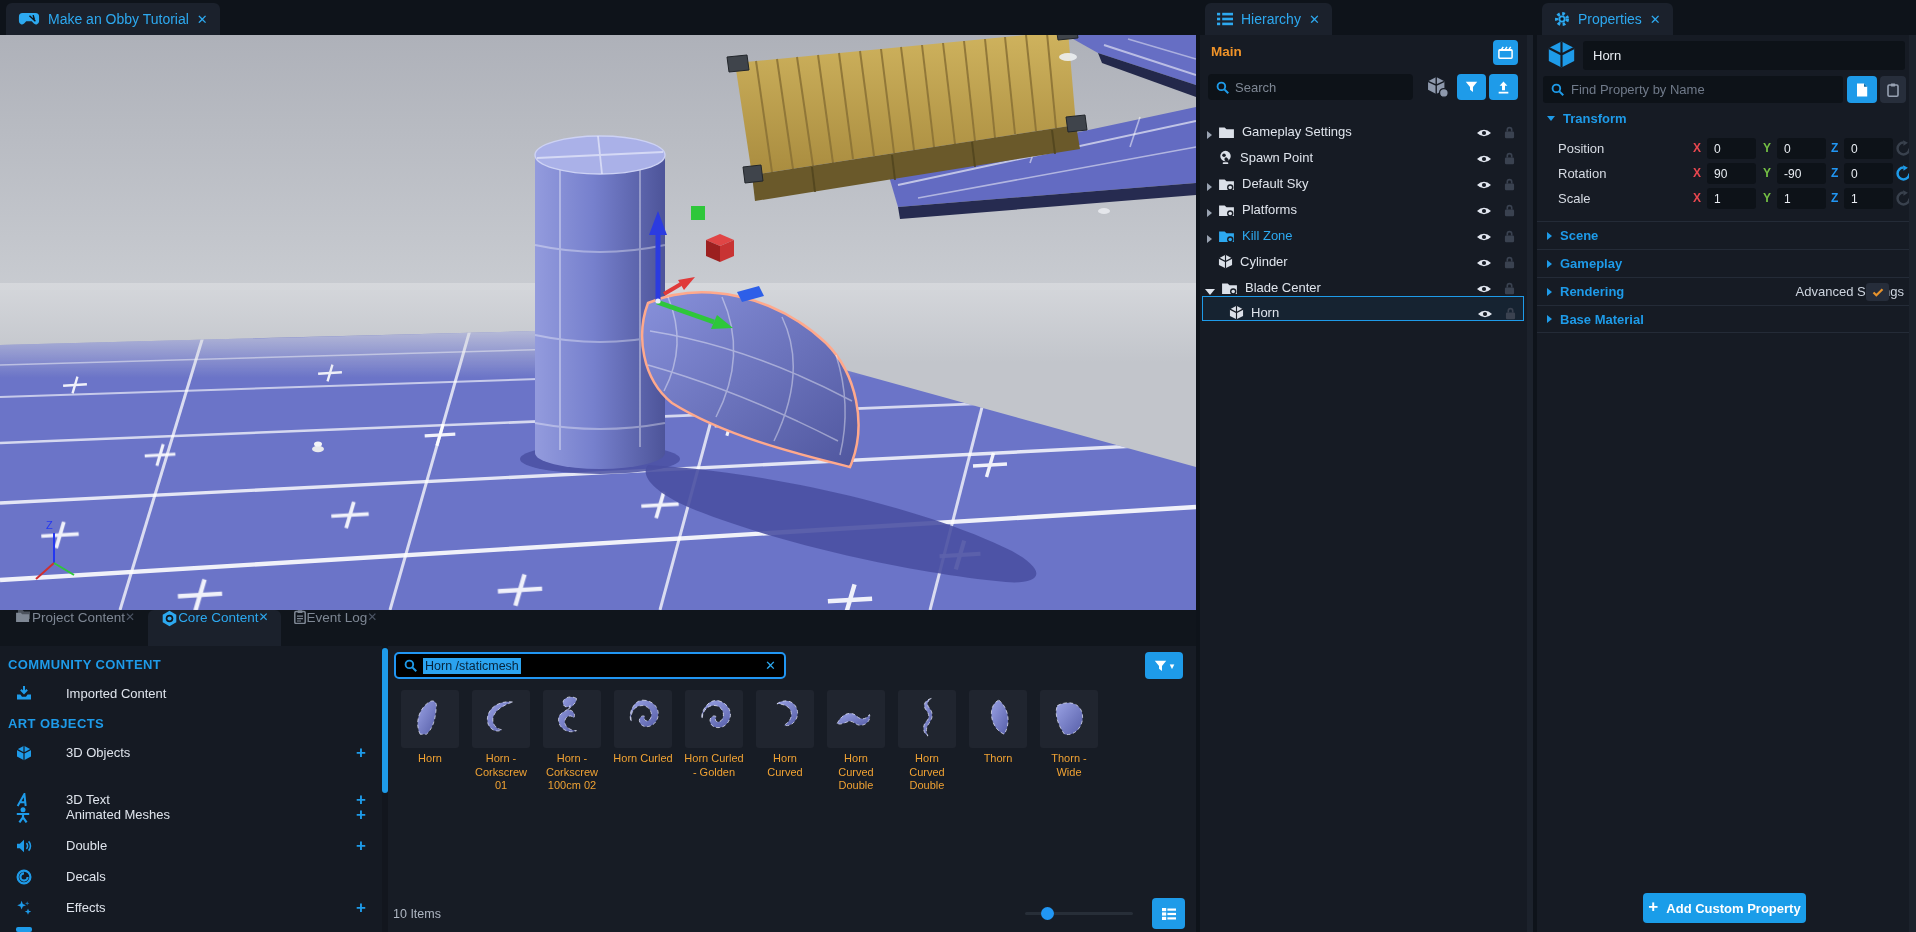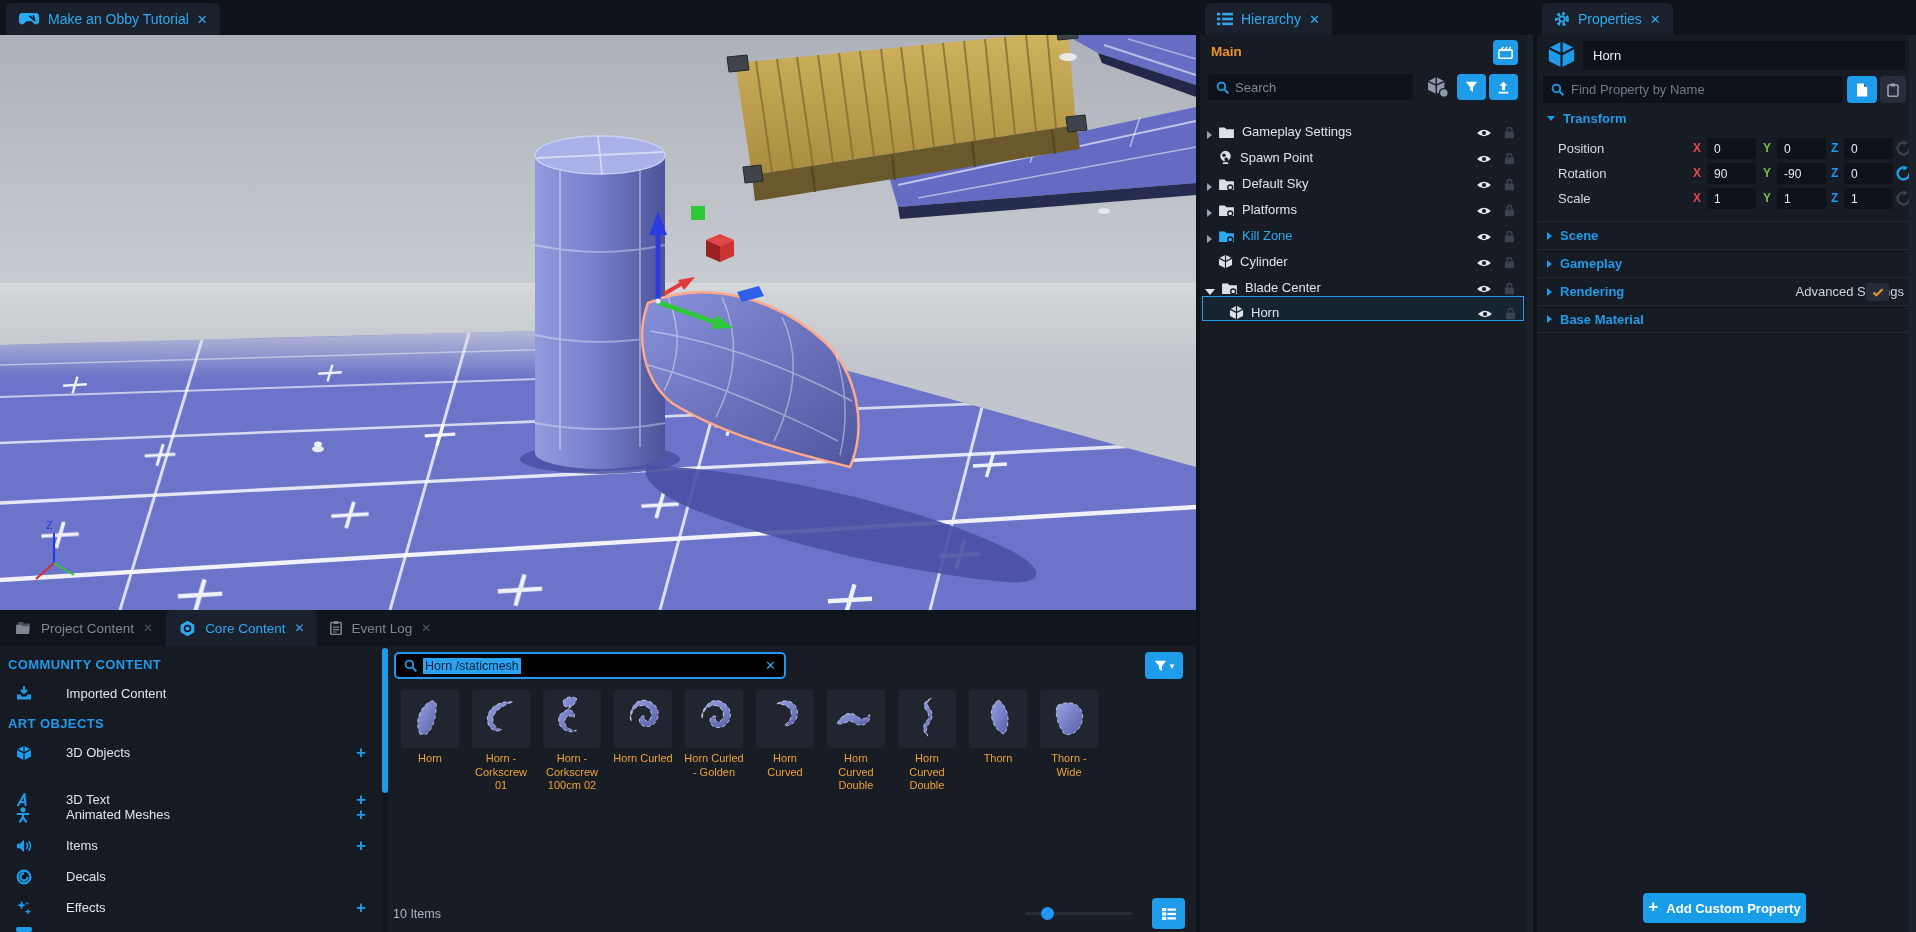--- a/index.html
+++ b/index.html
@@ -39,21 +39,21 @@
   .secthead{position:absolute;left:0;width:100%;height:28px;border-top:1px solid var(--divider);display:flex;align-items:center;color:var(--blue);font-weight:bold;font-size:13px}
   .secthead .arr{width:0;height:0;border-left:5px solid var(--blue);border-top:4px solid transparent;border-bottom:4px solid transparent;margin:0 8px 0 10px}
   .trow{position:absolute;height:21px;display:flex;align-items:center;font-size:13px;color:#d6dbe3}
   .axl{font-weight:bold;font-size:12px}
   .nin{position:absolute;height:21px;background:var(--inbg);border-radius:3px;color:#e9edf3;font-size:12px;display:flex;align-items:center;padding-left:7px}
   .resetic{position:absolute;width:17px;height:17px}
   .addbtn{position:absolute;left:106px;bottom:9px;width:163px;height:30px;background:#1a9de9;border-radius:4px;color:#fff;font-weight:bold;font-size:13px;display:flex;align-items:center;justify-content:center;gap:8px}
   .addbtn .pl{font-size:17px;font-weight:bold;margin-top:-2px}
   
   .ctabs{position:absolute;left:0;top:0;width:100%;height:36px;background:var(--bg1);display:flex;align-items:stretch;padding-left:2px}
-  .ctab{display:flex;align-items:center;gap:9px;padding:0 13px;font-size:13.5px;color:var(--dim)}
+  .ctab{display:flex;gap:0;padding:0 13px;font-size:13.5px;color:var(--dim)}
   .ctab .x{color:#4d5666;font-size:12px;font-weight:bold}
   .ctab.active{background:var(--tab);color:var(--blue2);border-radius:6px 6px 0 0}
   .ctab.active .x{color:var(--blue2)}
   .sidebar{position:absolute;left:0;top:36px;width:382px;bottom:0;background:#151a23;overflow:hidden}
   .sbhead{position:absolute;left:8px;height:28px;display:flex;align-items:center;color:var(--blue);font-weight:bold;font-size:13px;letter-spacing:.4px}
   .sbitem{position:absolute;left:0;width:100%;height:31px;display:flex;align-items:center;color:var(--txt);font-size:13px}
   .sbitem .ic{position:absolute;left:16px;color:var(--blue)}
   .sbitem .lbl{margin-left:66px}
   .sbitem .pl{position:absolute;left:356px;color:var(--blue);font-size:17px;font-weight:bold}
   .sscroll{position:absolute;left:382px;top:38px;width:6px;height:145px;background:var(--blue);border-radius:3px}
@@ -730,21 +730,21 @@
         <svg class="ic" width="14" height="16">
             <use href="#i-person"></use>
           </svg>
         <span class="lbl">Animated Meshes</span>
         <span class="pl">+</span>
       </div>
       <div class="sbitem" style="top:184px">
         <svg class="ic" width="16" height="14">
             <use href="#i-speaker"></use>
           </svg>
-        <span class="lbl">Items</span>
+        <span class="lbl">Double</span>
         <span class="pl">+</span>
       </div>
       <div class="sbitem" style="top:215px">
         <svg class="ic" width="16" height="16">
             <use href="#i-decal"></use>
           </svg>
         <span class="lbl">Decals</span>
       </div>
       <div class="sbitem" style="top:246px">
         <svg class="ic" width="16" height="16">

